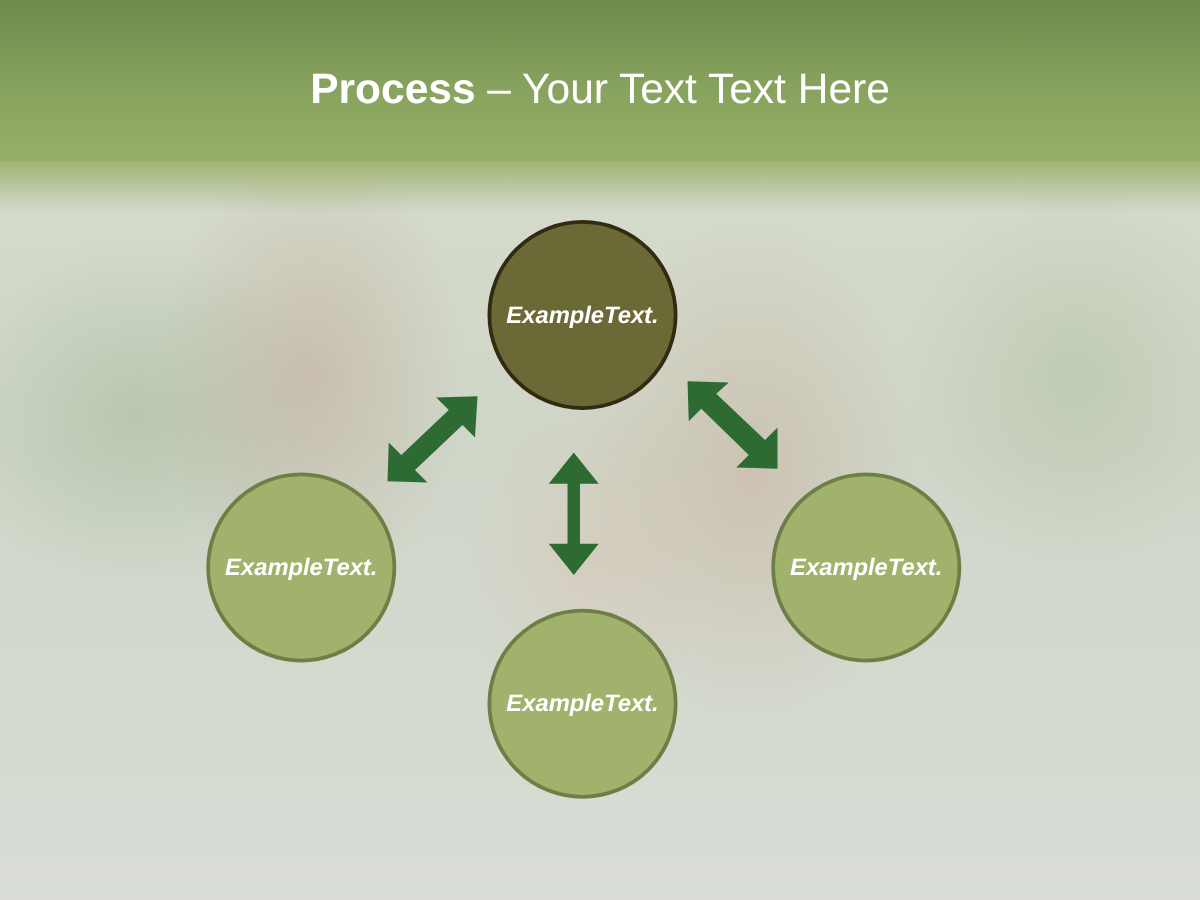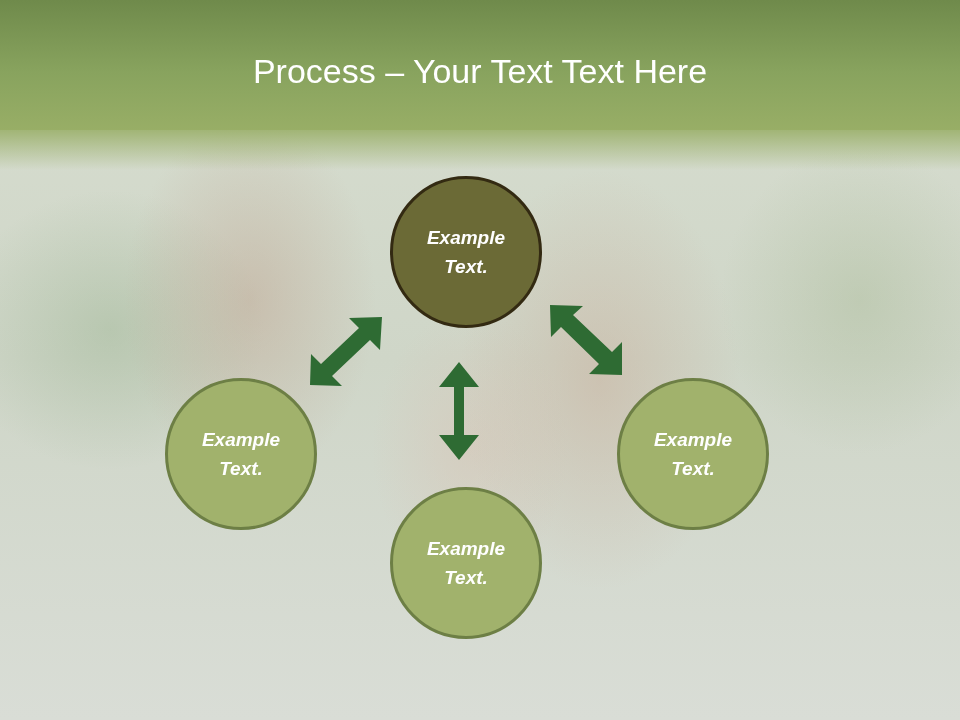--- a/index.html
+++ b/index.html
@@ -12,23 +12,23 @@
           radial-gradient(ellipse 140px 200px at 470px 450px, rgba(215,195,180,0.5), rgba(0,0,0,0) 70%),
           radial-gradient(ellipse 220px 200px at 110px 330px, rgba(140,170,130,0.35), rgba(0,0,0,0) 70%),
           radial-gradient(ellipse 200px 220px at 860px 300px, rgba(160,180,140,0.35), rgba(0,0,0,0) 70%),
           linear-gradient(180deg, #d8ded0 0%, #cfd6c8 50%, #d9ddd6 100%); }
   .header { position:absolute; left:0; top:0; width:960px; height:130px;
             background:linear-gradient(180deg,#6f8a4b 0%, #88a35e 55%, #98ae66 100%); }
   .header-fade { position:absolute; left:0; top:130px; width:960px; height:40px;
                  background:linear-gradient(180deg, rgba(152,174,102,0.85), rgba(152,174,102,0)); }
   .title { position:absolute; left:0; top:52px; width:960px; text-align:center;
            color:#ffffff; font-size:34px; }
-  .title b { font-weight:normal; }
+  .title b { font-weight:bold; }
   .circle { position:absolute; width:152px; height:152px; border-radius:50%;
-            box-sizing:border-box; display:flex; flex-direction:column;
+            box-sizing:border-box; display:flex; flex-direction:row;
             align-items:center; justify-content:center; color:#ffffff;
             font-style:italic; font-weight:bold; font-size:19px; line-height:29px; }
   .c-main { background:#6b6a36; border:3px solid #332a12; }
   .c-sub { background:#a1b26c; border:3px solid #6d7f45; }
   .arrow { position:absolute; }
 </style>
 </head>
 <body>
 
 <div class="bg"></div>

